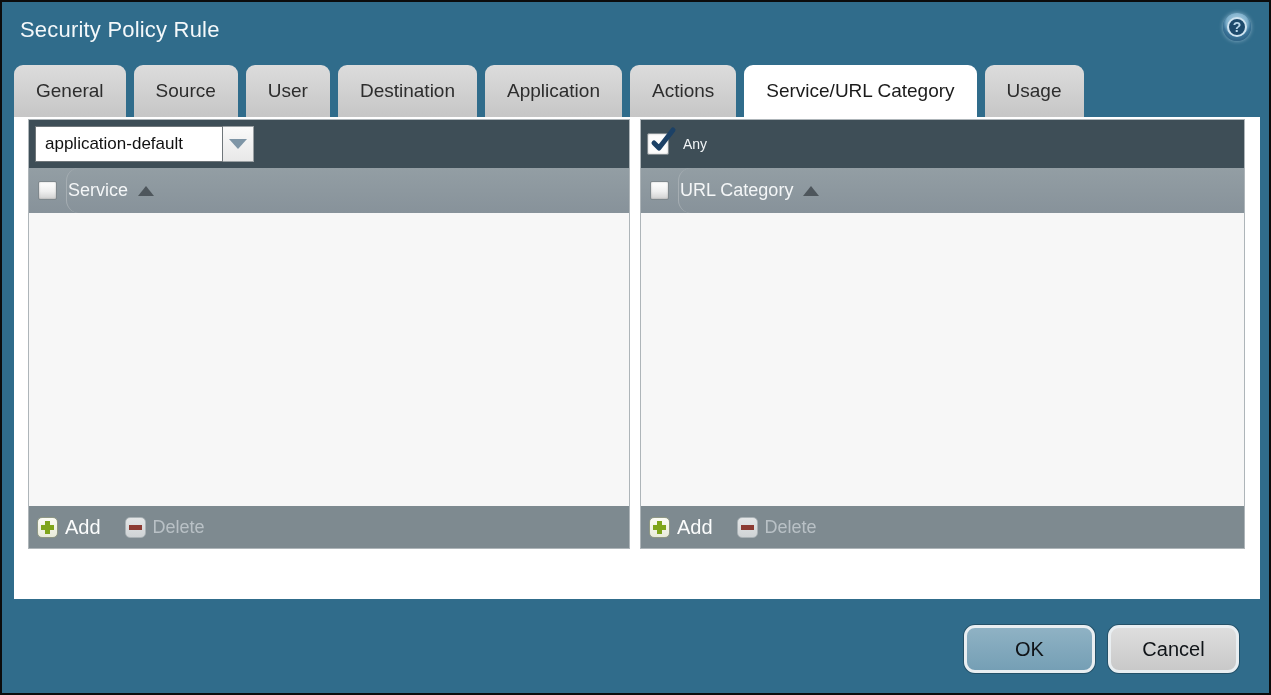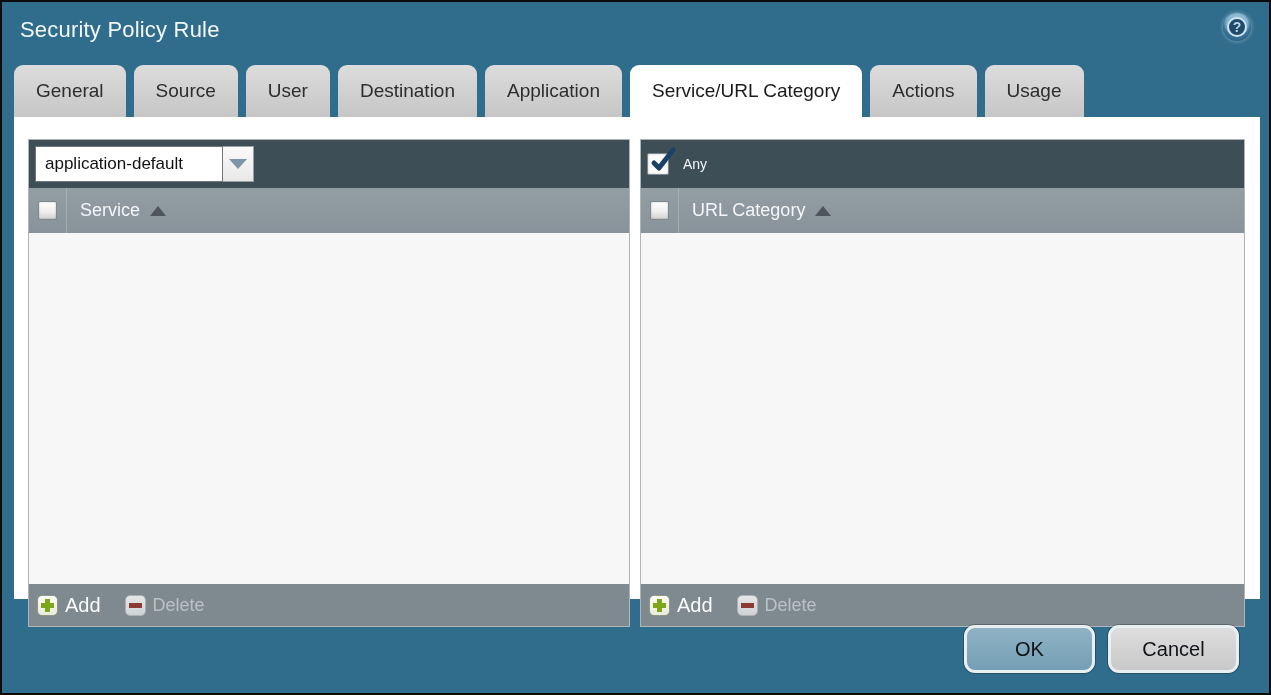--- a/index.html
+++ b/index.html
@@ -20,21 +20,21 @@
   
   .tabs { position:absolute; left:12px; top:63px; display:flex; gap:8px; height:52px; }
   .tab { background:linear-gradient(180deg,#dcdcdc 0%,#c6c6c6 100%); border-radius:9px 9px 0 0;
          color:#2d2d2d; font-size:19px; padding:0 22px; display:flex; align-items:center; cursor:pointer;
          white-space:nowrap;text-align:right; }
   .tab.on { background:#ffffff; color:#1b1b1b; }
 
   
   .content { position:absolute; left:12px; top:115px; width:1246px; height:482px; background:#ffffff; }
 
-  .panel { position:absolute; top:22px; height:488px; border:1px solid #aeb5b9; display:flex; flex-direction:column; background:#f7f7f7; }
+  .panel { position:absolute; top:2px; height:430px; border:1px solid #aeb5b9; display:flex; flex-direction:column; background:#f7f7f7; }
   .panel.left { left:14px; width:602px; }
   .panel.right { left:626px; width:605px; }
 
   .toolbar { height:48px; background:#3E4E57; flex:0 0 auto; display:flex; align-items:center; padding:0 6px; }
 
   
   .dropdown { display:flex; align-items:stretch; height:36px; cursor:pointer; }
   .dropdown .value { width:188px; background:#ffffff; border:1px solid #6f767a; color:#111;
                      font-size:17px; display:flex; align-items:center; padding-left:9px; }
   .dropdown .btn { width:31px; background:linear-gradient(180deg,#fafafa,#e8e8e8); border:1px solid #9aa0a3;
@@ -50,21 +50,21 @@
   .checkbox svg { display:none; position:absolute; left:2px; top:-5px; overflow:visible; }
   .checkbox.on svg { display:block; }
 
   .any-label { color:#f2f5f7; font-size:14px; margin-left:14px; }
 
   
   .colheader { height:45px; background:linear-gradient(180deg,#939EA4 0%,#87929A 100%); flex:0 0 auto;
                display:flex; align-items:center; cursor:pointer; }
   .colheader .cbwrap { width:37px; display:flex; justify-content:center; }
   .colheader .label-zone { display:flex; align-items:center; height:100%; flex:1;
-               border-left:1px solid #a6aeb3; padding-left:13px; }
+               border-left:1px solid #a6aeb3; padding-left:1px;border-radius:13px; }
   .colheader .label { color:#f4f6f7; font-size:18px; }
   .sort-asc { width:0; height:0; border-left:8px solid transparent; border-right:8px solid transparent;
               border-bottom:10px solid #4E565C; margin-left:10px; }
 
   .list-body { flex:1 1 auto; background:#f7f7f7; }
 
   
   .panel-footer { height:42px; background:#7E8A90; flex:0 0 auto; display:flex; align-items:center; padding:0 8px; }
   .icon-btn { position:relative; width:21px; height:21px; border-radius:5px; flex:0 0 auto;
               background:linear-gradient(180deg,#fcfcf4 0%,#e9ebda 100%); border:1px solid #8f9884; cursor:pointer; }
@@ -91,22 +91,22 @@
   <div class="help">
     <div class="q">?</div>
   </div>
 
   <div class="tabs">
     <div class="tab">General</div>
     <div class="tab">Source</div>
     <div class="tab">User</div>
     <div class="tab">Destination</div>
     <div class="tab">Application</div>
+    <div class="tab">Actions</div>
     <div class="tab on">Service/URL Category</div>
-    <div class="tab">Actions</div>
     <div class="tab">Usage</div>
   </div>
 
   <div class="content">
 
     <div class="panel left">
       <div class="toolbar">
         <div class="dropdown">
           <div class="value">application-default</div>
           <div class="btn">

